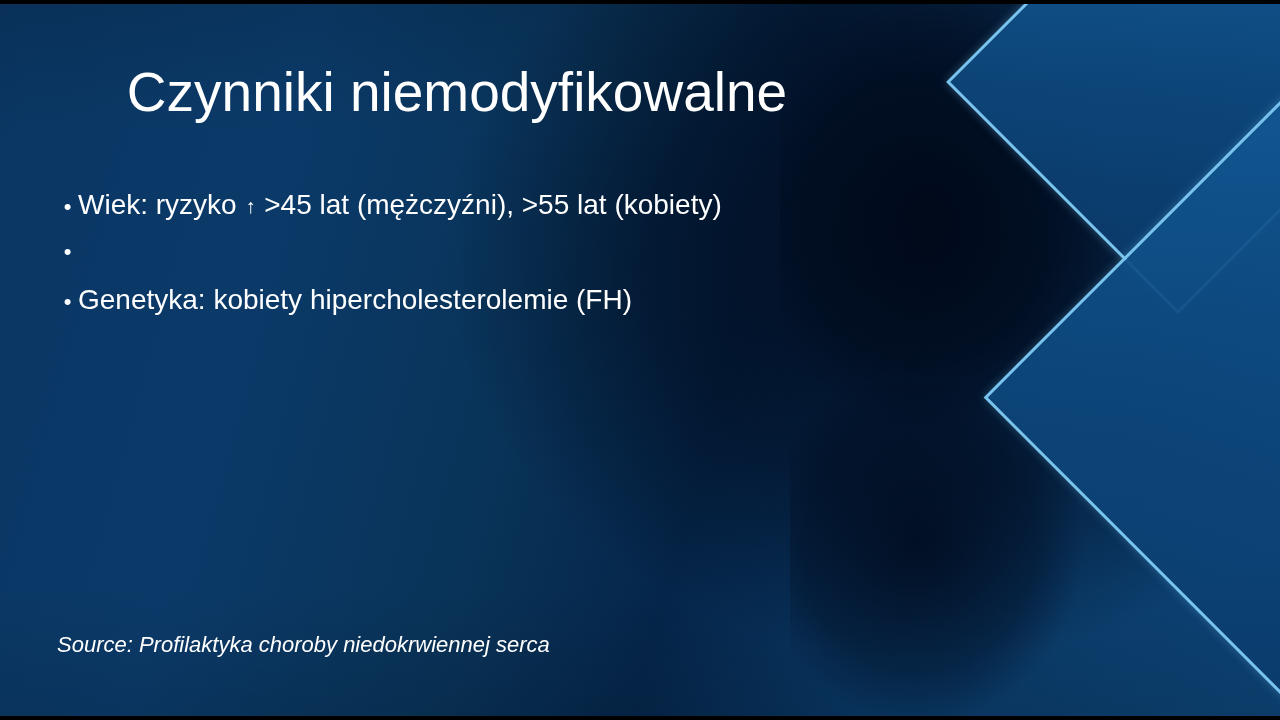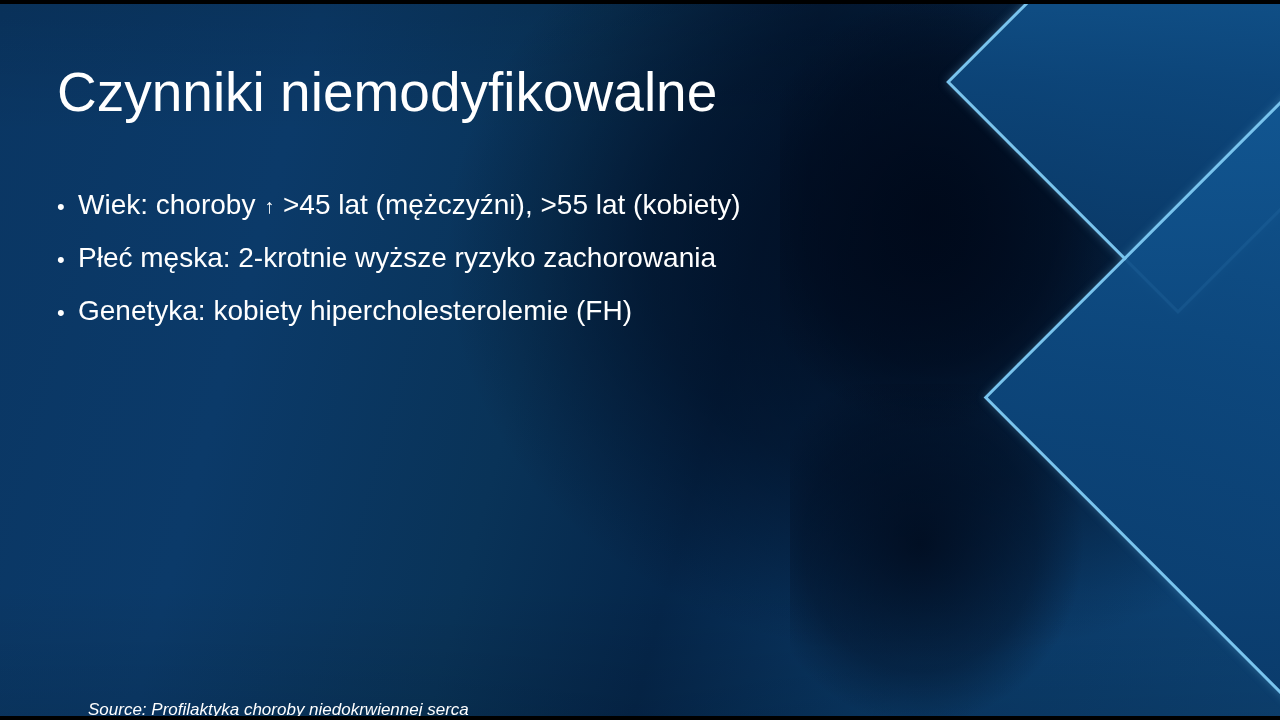--- a/index.html
+++ b/index.html
@@ -7,20 +7,21 @@
     padding: 0;
     background: #000000;
   }
   #slide {
     position: relative;
     width: 1280px;
     height: 720px;
     overflow: hidden;
     background: #000000;
     font-family: "Liberation Sans", sans-serif;
+    text-align: center;
   }
   
   #canvas {
     position: absolute;
     left: 0;
     top: 4px;
     width: 1280px;
     height: 712px;
     overflow: hidden;
     background:
@@ -121,26 +122,25 @@
   }
   .bullet-text { flex: 0 1 auto; }
   .arrow-glyph {
     font-size: 20px;
     vertical-align: 1px;
     padding: 0 1px;
   }
   #source {
     position: absolute;
     left: 57px;
-    top: 696px;
+    top: 628px;
     color: #ffffff;
-    font-size: 17px;
+    font-size: 22px;
     font-style: italic;
     white-space: nowrap;
-    margin-left: 31px;
   }
 </style>
 </head>
 <body>
 
 <div id="slide">
 
   <div id="canvas">
 
     <div class="bg-wash"></div>
@@ -151,26 +151,25 @@
     <div class="diamond" id="diamond-b"></div>
 
     <div id="content">
 
       <div id="title">Czynniki niemodyfikowalne</div>
 
       <div id="bullets">
 
         <div class="bullet-row">
           <span class="bullet-mark">•</span>
-          <span class="bullet-text"><span>Wiek: choroby </span><span class="arrow-glyph">↑</span><span> &gt;45 lat (mężczyźni), &gt;55 lat (kobiety)</span></span>
+          <span class="bullet-text"><span>Wiek: ryzyko </span><span class="arrow-glyph">↑</span><span> &gt;45 lat (mężczyźni), &gt;55 lat (kobiety)</span></span>
         </div>
 
         <div class="bullet-row">
           <span class="bullet-mark">•</span>
-          <span class="bullet-text">Płeć męska: 2-krotnie wyższe ryzyko zachorowania</span>
         </div>
 
         <div class="bullet-row">
           <span class="bullet-mark">•</span>
           <span class="bullet-text">Genetyka: kobiety hipercholesterolemie (FH)</span>
         </div>
 
       </div>
 
       <div id="source">Source: Profilaktyka choroby niedokrwiennej serca</div>

